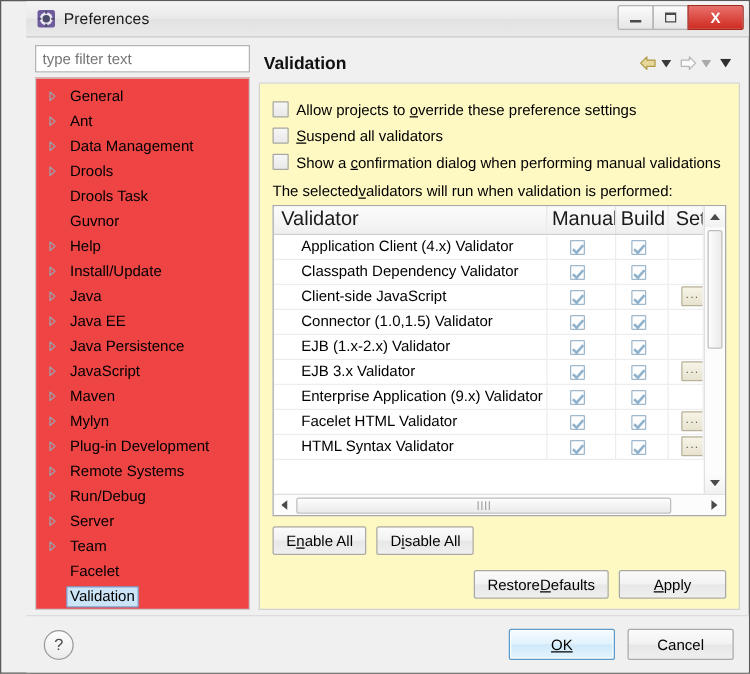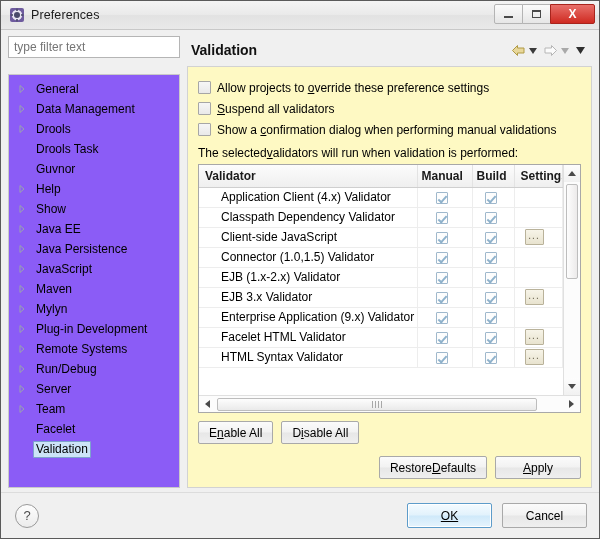--- a/index.html
+++ b/index.html
@@ -11,21 +11,21 @@
     color:#000;
     background:#f0f0f0;
     overflow:hidden;
   }
 
   
   #window {
     position:absolute; left:0; top:0; width:600px; height:539px;
     background:#f0f0f0;
     border:1px solid #5a5a5a;
-    display:flex; flex-direction:column;
+    display:flex; flex-direction:column;padding-left:20px;
   }
   #titlebar {
     height:29px; flex:0 0 29px;
     background:linear-gradient(to bottom,#f4f4f4 0%,#eaeaea 48%,#e2e2e2 52%,#e9e9e9 100%);
     border-bottom:1px solid #c8c8c8;
     display:flex; align-items:center;
     padding-left:8px;
     position:relative;
   }
   #app-icon {
@@ -82,23 +82,23 @@
     background:#fff;
     font-size:12px;
     color:#8a8a8a;
     padding:0 0 0 5px;
     line-height:20px;
     font-family:"Liberation Sans", sans-serif;
     outline:none;
   }
   #tree {
     flex:1 1 auto;
-    margin-top:16px;
+    margin-top:4px;
     border:1px solid #c9c9c9;
-    background:#8b5cf6;
+    background:#ef4444;
     overflow:hidden;
     padding-top:4px;
     min-height:0;
   }
   .tnode {
     height:20px; display:flex; align-items:center;
     padding-left:10px;
     font-size:12px;
   }
   .tarrow {
@@ -174,21 +174,21 @@
     position:relative;
   }
   #tablemain { flex:1 1 auto; display:flex; min-height:0; }
   #tablescroll { flex:1 1 auto; display:flex; flex-direction:column; min-width:0; overflow:hidden; }
   table { border-collapse:collapse; width:100%; table-layout:fixed; }
   th {
     height:22px;
     background:linear-gradient(to bottom,#fcfcfc,#efefef);
     border-bottom:1px solid #cfcfcf;
     border-right:1px solid #e3e3e3;
-    font-size:12px; font-weight:bold; color:#1a1a1a;
+    font-size:16px; font-weight:normal; color:#1a1a1a;
     text-align:left; padding-left:6px;
     overflow:hidden; white-space:nowrap;
   }
   th.c-name { width:218px; }
   th.c-manual { width:55px; padding-left:4px; }
   th.c-build { width:42px; padding-left:4px; }
   th.c-set { width:auto; padding-left:6px; }
   td {
     height:20px;
     border-bottom:1px solid #ededed;
@@ -362,20 +362,28 @@
               </svg>
             </span>
             <span class="tlabel">General</span>
           </div>
           <div class="tnode">
             <span class="tarrow">
               <svg width="6" height="8" viewBox="0 0 6 8">
                 <path d="M1 0.5 L5 4 L1 7.5 Z" fill="none" stroke="#9aa3ad" stroke-width="1" stroke-linejoin="round"></path>
               </svg>
             </span>
+            <span class="tlabel">Ant</span>
+          </div>
+          <div class="tnode">
+            <span class="tarrow">
+              <svg width="6" height="8" viewBox="0 0 6 8">
+                <path d="M1 0.5 L5 4 L1 7.5 Z" fill="none" stroke="#9aa3ad" stroke-width="1" stroke-linejoin="round"></path>
+              </svg>
+            </span>
             <span class="tlabel">Data Management</span>
           </div>
           <div class="tnode">
             <span class="tarrow">
               <svg width="6" height="8" viewBox="0 0 6 8">
                 <path d="M1 0.5 L5 4 L1 7.5 Z" fill="none" stroke="#9aa3ad" stroke-width="1" stroke-linejoin="round"></path>
               </svg>
             </span>
             <span class="tlabel">Drools</span>
           </div>
@@ -394,21 +402,29 @@
               </svg>
             </span>
             <span class="tlabel">Help</span>
           </div>
           <div class="tnode">
             <span class="tarrow">
               <svg width="6" height="8" viewBox="0 0 6 8">
                 <path d="M1 0.5 L5 4 L1 7.5 Z" fill="none" stroke="#9aa3ad" stroke-width="1" stroke-linejoin="round"></path>
               </svg>
             </span>
-            <span class="tlabel">Show</span>
+            <span class="tlabel">Install/Update</span>
+          </div>
+          <div class="tnode">
+            <span class="tarrow">
+              <svg width="6" height="8" viewBox="0 0 6 8">
+                <path d="M1 0.5 L5 4 L1 7.5 Z" fill="none" stroke="#9aa3ad" stroke-width="1" stroke-linejoin="round"></path>
+              </svg>
+            </span>
+            <span class="tlabel">Java</span>
           </div>
           <div class="tnode">
             <span class="tarrow">
               <svg width="6" height="8" viewBox="0 0 6 8">
                 <path d="M1 0.5 L5 4 L1 7.5 Z" fill="none" stroke="#9aa3ad" stroke-width="1" stroke-linejoin="round"></path>
               </svg>
             </span>
             <span class="tlabel">Java EE</span>
           </div>
           <div class="tnode">

